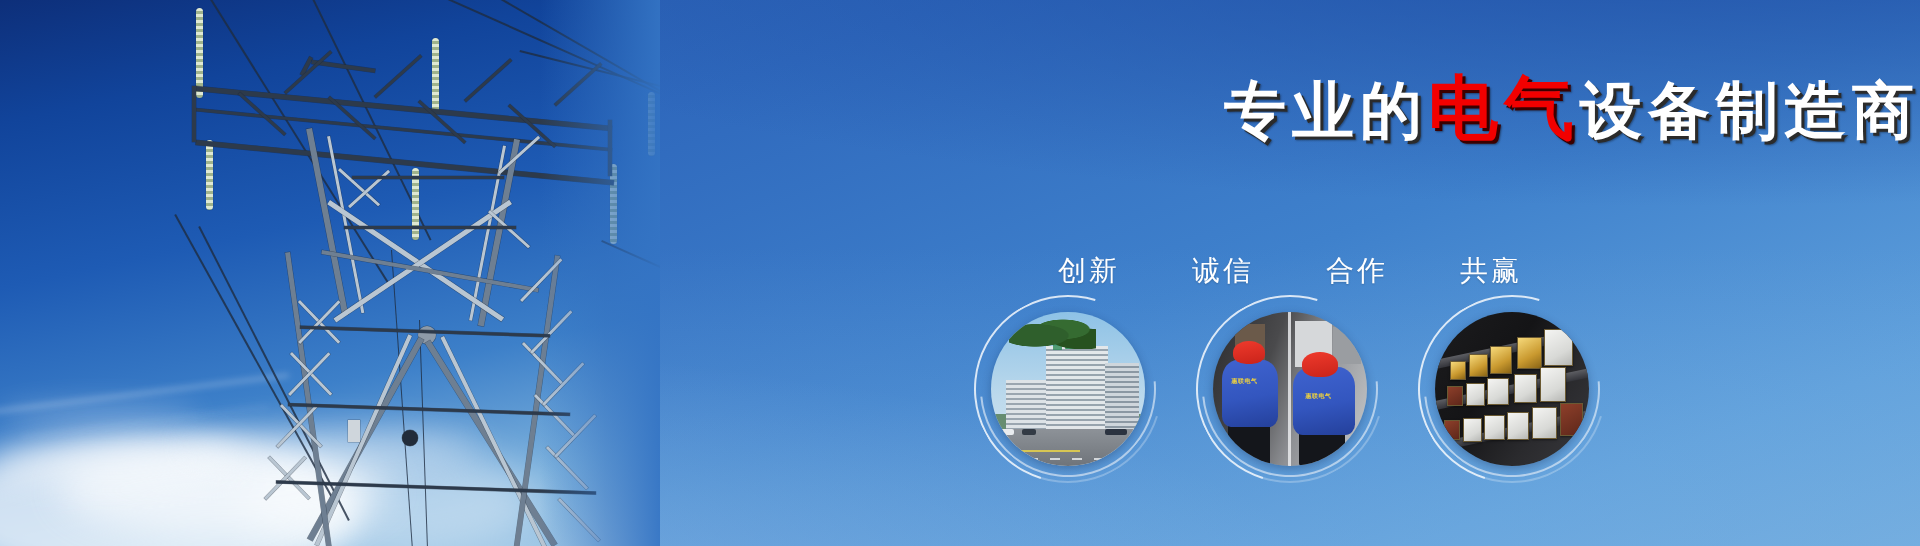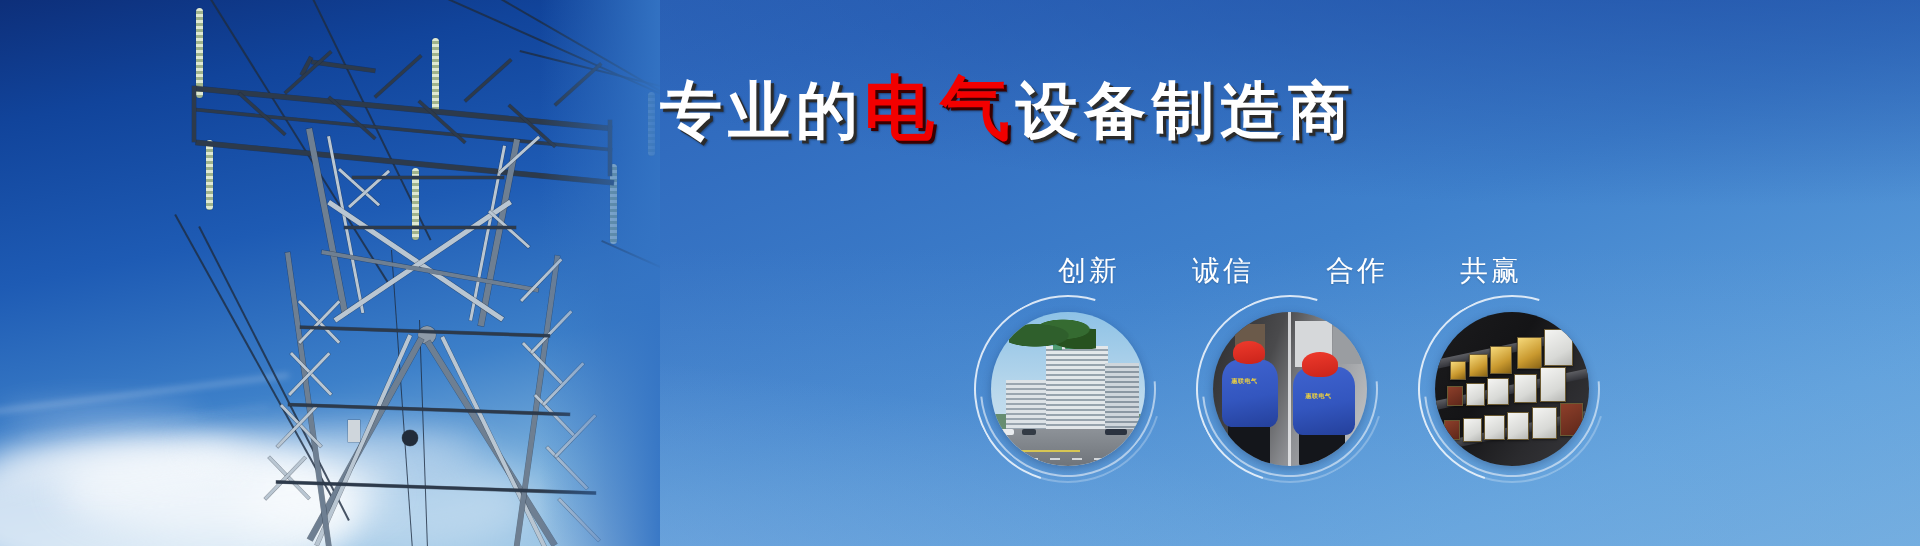--- a/index.html
+++ b/index.html
@@ -49,21 +49,21 @@
   .wire{position:absolute;background:#1e2c40;opacity:.8;transform-origin:0 0;}
   .ins{position:absolute;width:7px;border-radius:4px;
        background:repeating-linear-gradient(180deg,#dfe9d3 0 3px,#9fb38c 3px 6px);
        box-shadow:0 0 1px rgba(0,0,0,.5);}
 
   
   .content{position:absolute;left:660px;top:0;width:1260px;height:546px;}
 
   .headline{
     position:absolute;left:0;right:0;top:62px;
-    text-align:left;
+    text-align:right;
     font-size:62px;font-weight:bold;letter-spacing:6px;
     color:#ffffff;
     text-shadow:3px 3px 0 #2b2b2b, 4px 4px 2px rgba(0,0,0,.35);
     white-space:nowrap;
     font-family:"DejaVu Sans","Liberation Sans",sans-serif;
   }
   .headline .hl{color:#f20000;text-shadow:3px 3px 0 #3a0000,4px 4px 2px rgba(0,0,0,.4);font-size:70px;}
 
   .pill{
     position:absolute;left:50%;transform:translateX(-50%);top:185px;

